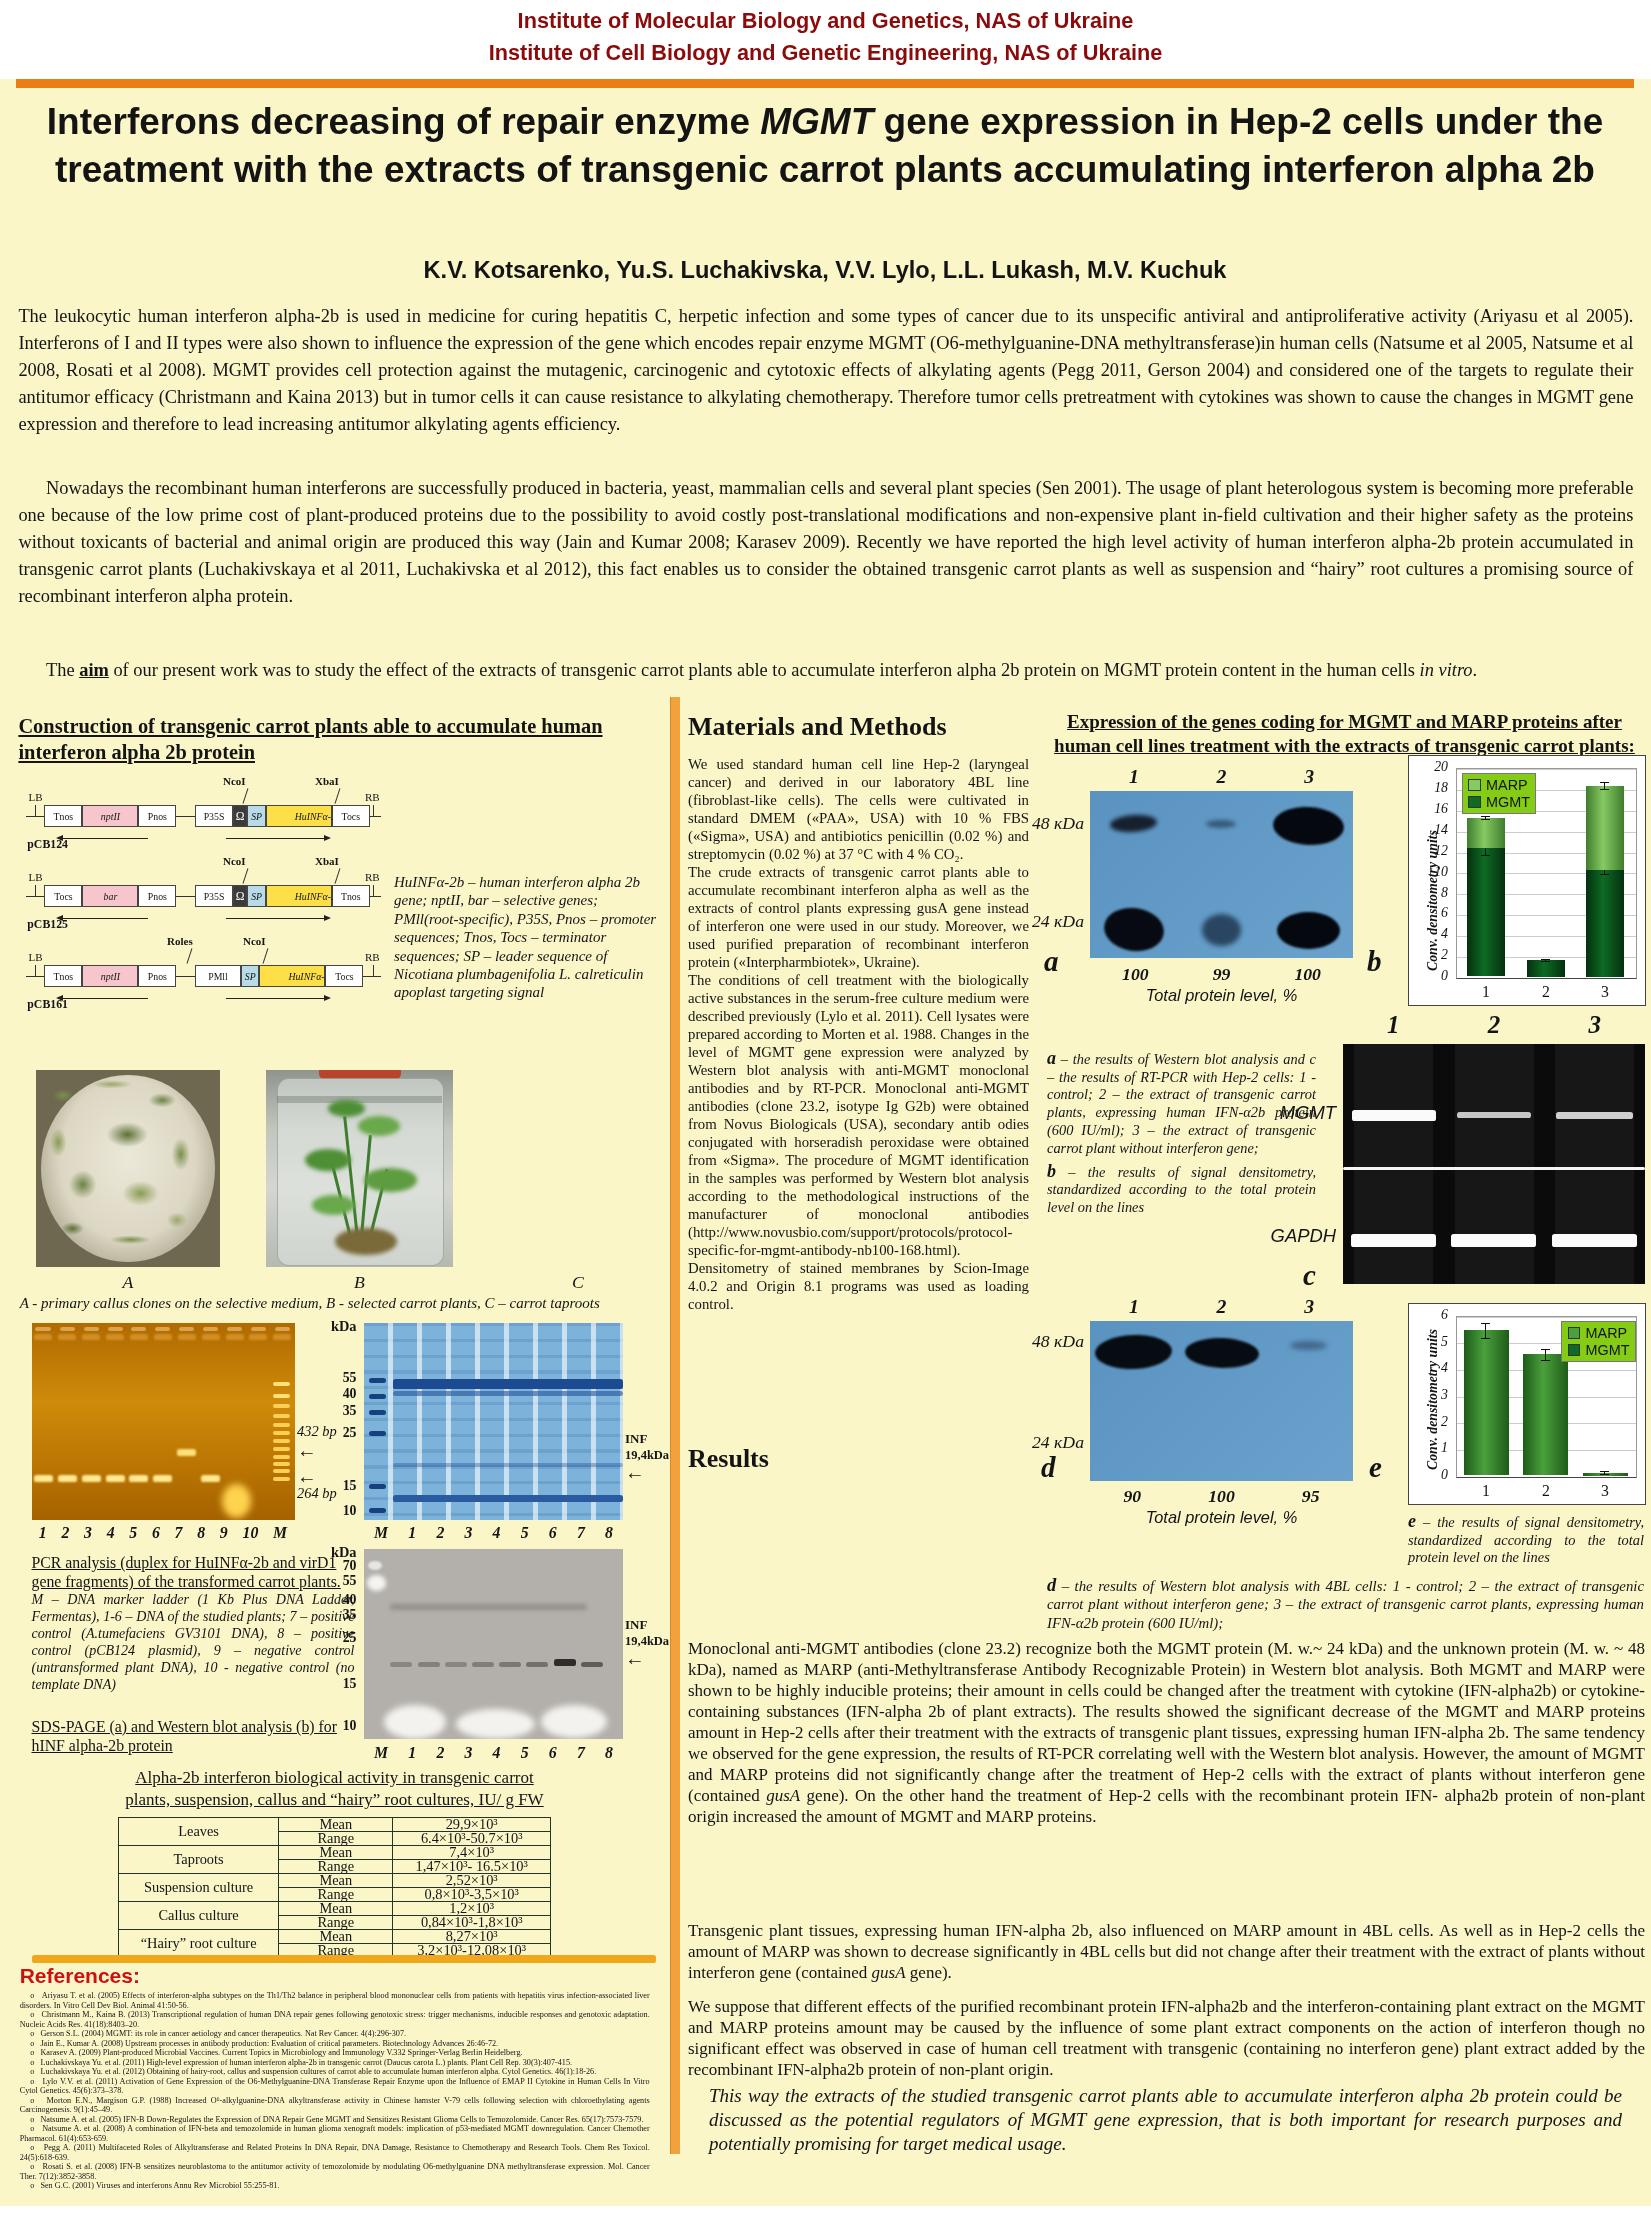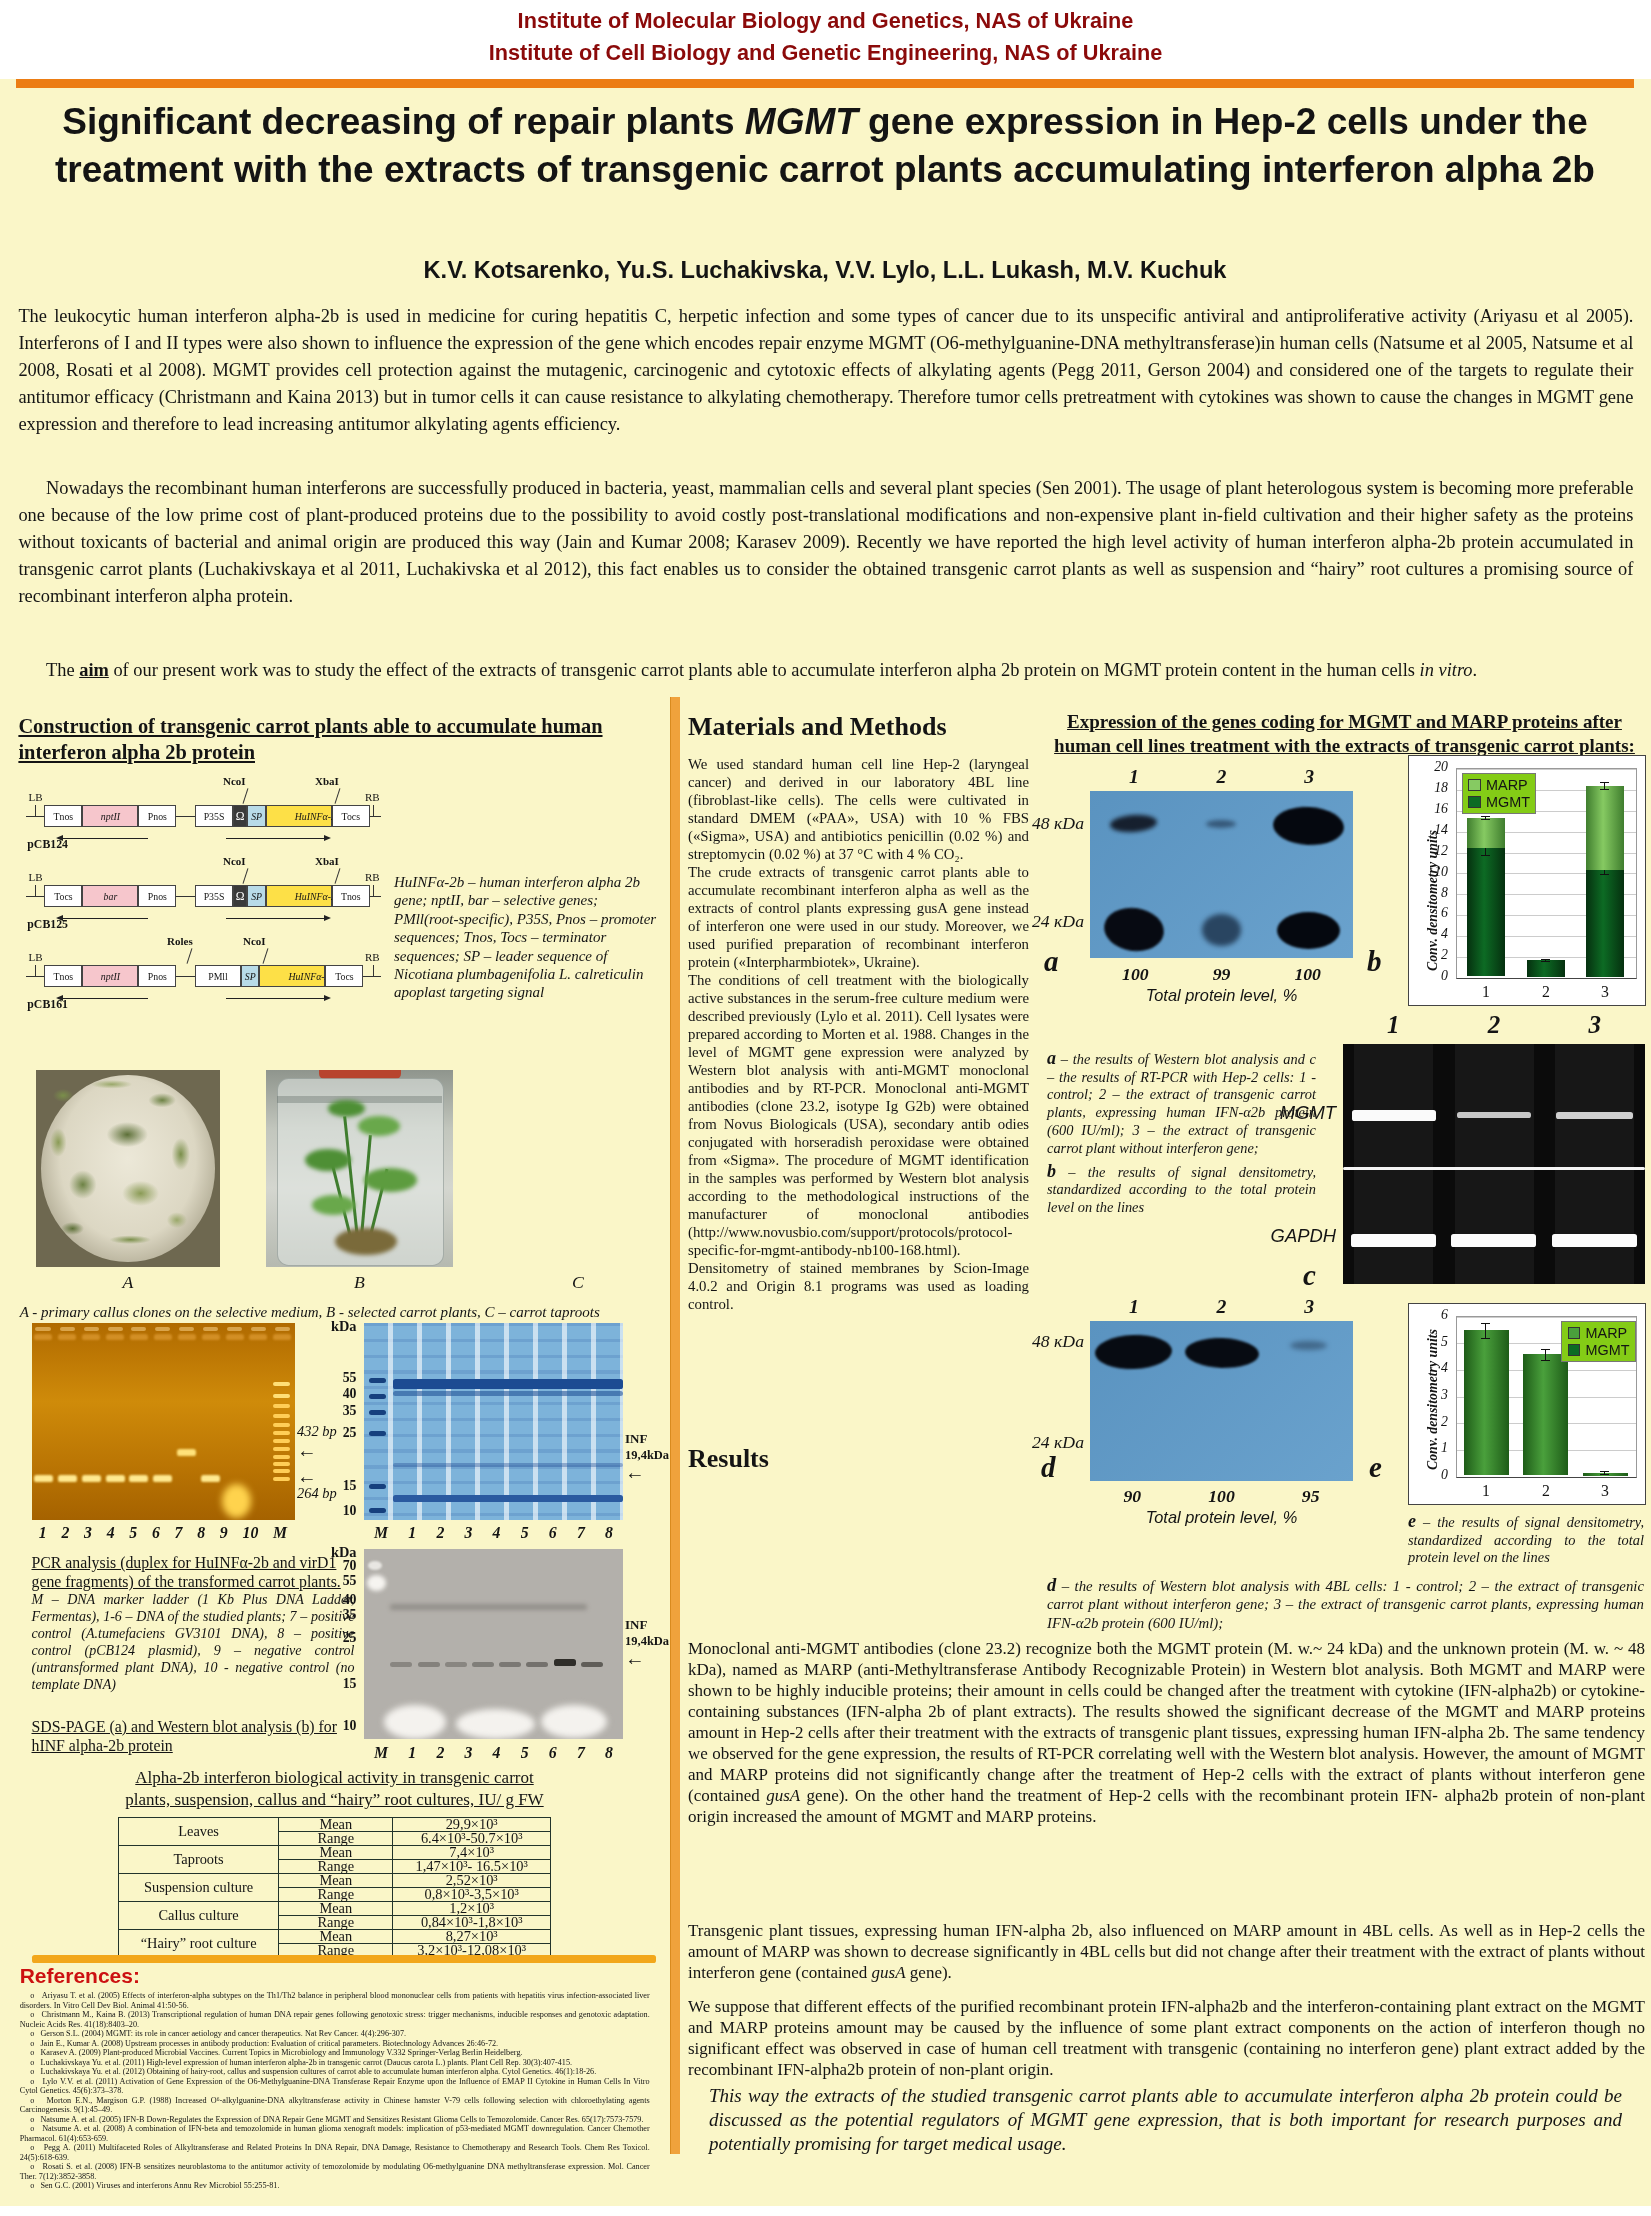--- a/index.html
+++ b/index.html
@@ -71,21 +71,21 @@
     background-position:12% 12%,40% 6%,68% 14%,10% 36%,48% 32%,78% 42%,24% 58%,56% 62%,18% 80%,50% 86%,76% 76%;}
   .photoB{left:266px;top:1070px;width:187px;height:197px;background:linear-gradient(180deg,#8f958d,#c2c6bd 30%,#d4d6cf 60%,#b5b9b0);overflow:hidden;}
   .photoB .cap{position:absolute;left:53px;top:0;width:82px;height:9.2px;background:#b8442e;border-radius:0 0 5.3px 5.3px;}
   .photoB .jar{position:absolute;left:10.5px;top:7.9px;width:165px;height:186px;border-radius:11.8px;
     background:rgba(228,233,230,0.55);border:1.3px solid rgba(120,130,125,0.5);}
   .photoB .rim{position:absolute;left:10.5px;top:26px;width:165px;height:6.6px;background:rgba(90,100,95,0.35);}
   .photoB .stem{position:absolute;width:2.6px;background:#3f7d2e;bottom:19.7px;}
   .photoB .leaf{position:absolute;border-radius:50%;filter:blur(2px);}
   .photoB .clump{position:absolute;left:69px;bottom:11.8px;width:62px;height:27.6px;border-radius:50%;background:#7a6a3a;filter:blur(2px);}
   .photo-label{top:1272px;font-size:17.7px;font-style:italic;text-align:center;}
-  .photo-cap{left:19.7px;top:1295px;width:634px;font-size:15px;font-style:italic;margin-top:9px;}
+  .photo-cap{left:19.7px;top:1295px;width:634px;font-size:15px;font-style:italic;}
 
   
   .gelwrap{overflow:hidden;}
   .pcr-gel{left:31.5px;top:1323px;width:263px;height:197px;
     background:linear-gradient(180deg,#b06a00 0%,#cf8b0a 40%,#b87303 75%,#a56200 100%);}
   .sds-gel{left:364px;top:1323px;width:259px;height:197px;background:#7db3da;}
   .sds-gel .hstripes{position:absolute;inset:0;background:repeating-linear-gradient(180deg,rgba(25,70,150,0.16) 0 3.3px,rgba(255,255,255,0) 3.3px 15.8px);}
   .sds-gel .vstreaks{position:absolute;inset:0;background:repeating-linear-gradient(90deg,transparent 0 23.6px,rgba(255,255,255,0.6) 23.6px 29px);}
   .wb-gel{left:364px;top:1549px;width:259px;height:190px;background:#b3b0ab;}
   .blob{position:absolute;}
@@ -162,21 +162,21 @@
 <body>
 
 <div class="poster">
 
   <div class="abs header-band">
     <div class="inst" style="margin-top:7.9px;">Institute of Molecular Biology and Genetics, NAS of Ukraine</div>
     <div class="inst" style="margin-top:6.6px;">Institute of Cell Biology and Genetic Engineering, NAS of Ukraine</div>
   </div>
   <div class="abs top-rule"></div>
 
-  <div class="abs main-title"><span>Significant decreasing of repair plants </span><span class="ital">MGMT</span><span> gene expression in Hep-2 cells under the treatment with the extracts of transgenic carrot plants accumulating interferon alpha 2b</span></div>
+  <div class="abs main-title"><span>Interferons decreasing of repair enzyme </span><span class="ital">MGMT</span><span> gene expression in Hep-2 cells under the treatment with the extracts of transgenic carrot plants accumulating interferon alpha 2b</span></div>
   <div class="abs authors">K.V. Kotsarenko, Yu.S. Luchakivska, V.V. Lylo, L.L. Lukash, M.V. Kuchuk</div>
 
   <div class="abs abstract just" style="top:303px;">The leukocytic human interferon alpha-2b is used in medicine for curing hepatitis C, herpetic infection and some types of cancer due to its unspecific antiviral and antiproliferative activity (Ariyasu et al 2005). Interferons of I and II types were also shown to influence the expression of the gene which encodes repair enzyme MGMT (O6-methylguanine-DNA methyltransferase)in human cells (Natsume et al 2005, Natsume et al 2008, Rosati et al 2008). MGMT provides cell protection against the mutagenic, carcinogenic and cytotoxic effects of alkylating agents (Pegg 2011, Gerson 2004) and considered one of the targets to regulate their antitumor efficacy (Christmann and Kaina 2013) but in tumor cells it can cause resistance to alkylating chemotherapy. Therefore tumor cells pretreatment with cytokines was shown to cause the changes in MGMT gene expression and therefore to lead increasing antitumor alkylating agents efficiency.</div>
   <div class="abs abstract just indent" style="top:475px;">Nowadays the recombinant human interferons are successfully produced in bacteria, yeast, mammalian cells and several plant species (Sen 2001). The usage of plant heterologous system is becoming more preferable one because of the low prime cost of plant-produced proteins due to the possibility to avoid costly post-translational modifications and non-expensive plant in-field cultivation and their higher safety as the proteins without toxicants of bacterial and animal origin are produced this way (Jain and Kumar 2008; Karasev 2009). Recently we have reported the high level activity of human interferon alpha-2b protein accumulated in transgenic carrot plants (Luchakivskaya et al 2011, Luchakivska et al 2012), this fact enables us to consider the obtained transgenic carrot plants as well as suspension and “hairy” root cultures a promising source of recombinant interferon alpha protein.</div>
   <div class="abs abstract just indent" style="top:657px;"><span>The </span><span class="bold und">aim</span><span> of our present work was to study the effect of the extracts of transgenic carrot plants able to accumulate interferon alpha 2b protein on MGMT protein content in the human cells </span><span class="ital">in vitro</span><span>.</span></div>
 
   <div class="abs divider-v"></div>
 
   <div class="abs l-heading">Construction of transgenic carrot plants able to accumulate human interferon alpha 2b protein</div>
   <div id="constructs">

